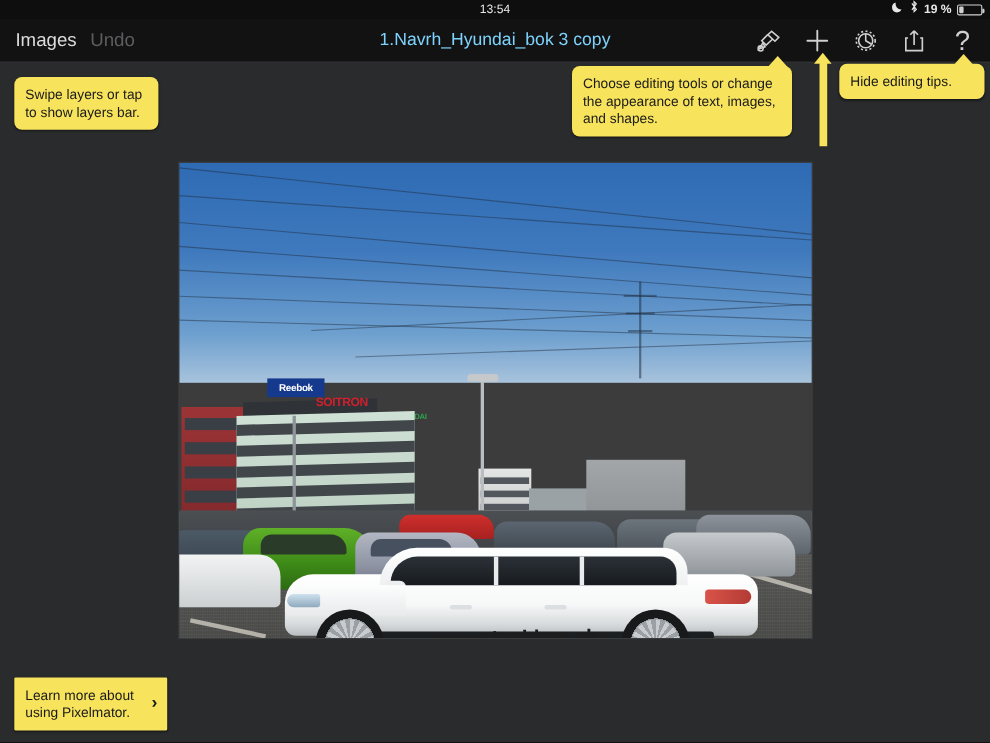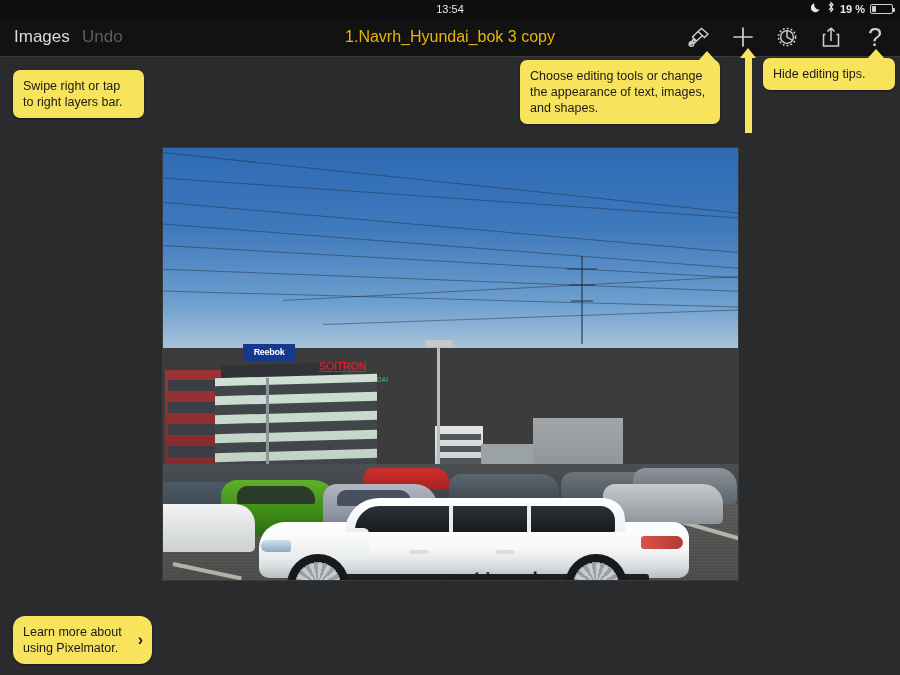--- a/index.html
+++ b/index.html
@@ -91,21 +91,21 @@
   }
   .tb-images { left: 14px; }
   .tb-undo   { left: 82px; color: #5d5d5f; }
   .tb-title {
     position: absolute;
     left: 0; top: 0;
     width: 900px; height: 38px;
     line-height: 38px;
     text-align: center;
     font-size: 16px;
-    color: #eab308;
+    color: #7dd3fc;
   }
   .tb-icons {
     position: absolute;
     right: 12px; top: 0;
     height: 38px;
     display: flex; align-items: center; gap: 18px;
   }
   .tb-icon {
     width: 26px; height: 26px;
     display: flex; align-items: center; justify-content: center;
@@ -165,24 +165,23 @@
   }
   .sign-blue {
     position: absolute; left: 80px; top: 196px;
     width: 52px; height: 17px;
     background: #15398c;
     color: #fff; font-size: 9px; font-weight: bold;
     text-align: center; line-height: 17px;
     letter-spacing: -.3px;
   }
   .sign-red {
-    position: absolute; left: 156px; top: 212px;
+    position: absolute; left: 124px; top: 212px;
     font-size: 11px; font-weight: bold; color: #d0202c;
     letter-spacing: -.4px;
-    text-decoration: underline;
   }
   .sign-green {
     position: absolute; left: 195px; top: 228px;
     font-size: 7px; font-weight: bold; color: #2fa24b;
     line-height: 8px; letter-spacing: -.3px;
   }
   .bldg-white {
     position: absolute; left: 272px; top: 278px;
     width: 48px; height: 44px;
     background: linear-gradient(180deg,#e4e6e5,#c9cccb);
@@ -440,21 +439,21 @@
     border-left: 8px solid transparent;
     border-right: 8px solid transparent;
     border-bottom: 10px solid #f7e35c;
   }
 
   .tip-learn {
     position: absolute;
     left: 13px; top: 616px;
     width: 139px;
     background: #f7e35c;
-    border-radius: 12px;
+    border-radius: 1px;
     color: #1a1a1a;
     font-size: 12.5px;
     line-height: 16px;
     padding: 8px 26px 8px 10px;
     box-sizing: border-box;
     box-shadow: 0 1px 2px rgba(0,0,0,.45);
     cursor: pointer;
   }
   .tip-chevron {
     position: absolute;
@@ -627,21 +626,21 @@
         <div class="hero-handle" style="left:236px;"></div>
         <div class="hero-skirt"></div>
         <div class="wheel wheel-f"></div>
         <div class="wheel wheel-r"></div>
         <div class="hero-url">www.techbox.sk</div>
       </div>
 
     </div>
   </div>
 
-  <div class="tip tip1">Swipe right or tap to right layers bar.</div>
+  <div class="tip tip1">Swipe layers or tap to show layers bar.</div>
 
   <div class="tip tip2">
     <span class="tip-arrow-up" style="left:178px;"></span>
     <span>Choose editing tools or change the appearance of text, images, and shapes.</span>
   </div>
 
   <div class="stem"></div>
   <div class="stem-tip"></div>
 
 

